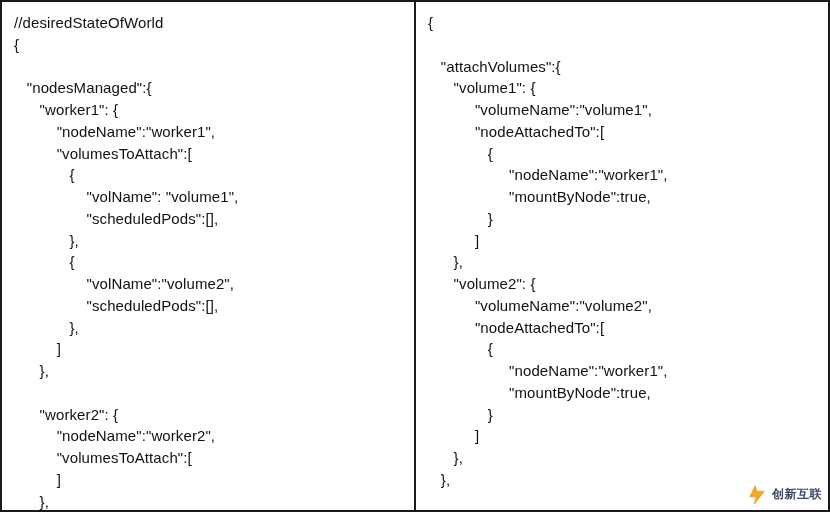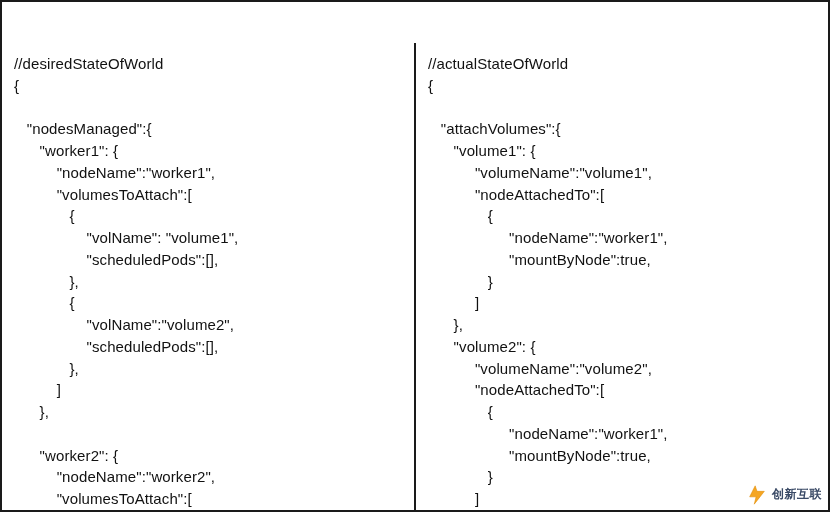--- a/index.html
+++ b/index.html
@@ -16,21 +16,20 @@
       display: flex;
       border: 2px solid #1a1a1a;
       width: 830px;
       height: 512px;
     }
     .panel {
       flex: 1;
       padding: 10px 12px 10px 12px;
       position: relative;
       overflow: hidden;
-      margin-top: 41px;
     }
     .panel + .panel {
       border-left: 2px solid #1a1a1a;
     }
     .code {
       white-space: pre;
       font-family: "Helvetica Neue", Arial, sans-serif;
       color: #111;
       letter-spacing: 0.1px;
     }
@@ -78,21 +77,20 @@
           "nodeName":"worker2",
           "volumesToAttach":[
           ]
       },
    },
 
    "volumePluginMgr":{"plugins": {}, "probe":""}
 }</div>
   </div>
   <div class="panel">
-    <div class="code">//actualStateOfWorld</div>
     <div class="code">{
 
    "attachVolumes":{
       "volume1": {
            "volumeName":"volume1",
            "nodeAttachedTo":[
               {
                    "nodeName":"worker1",
                    "mountByNode":true,
               }

